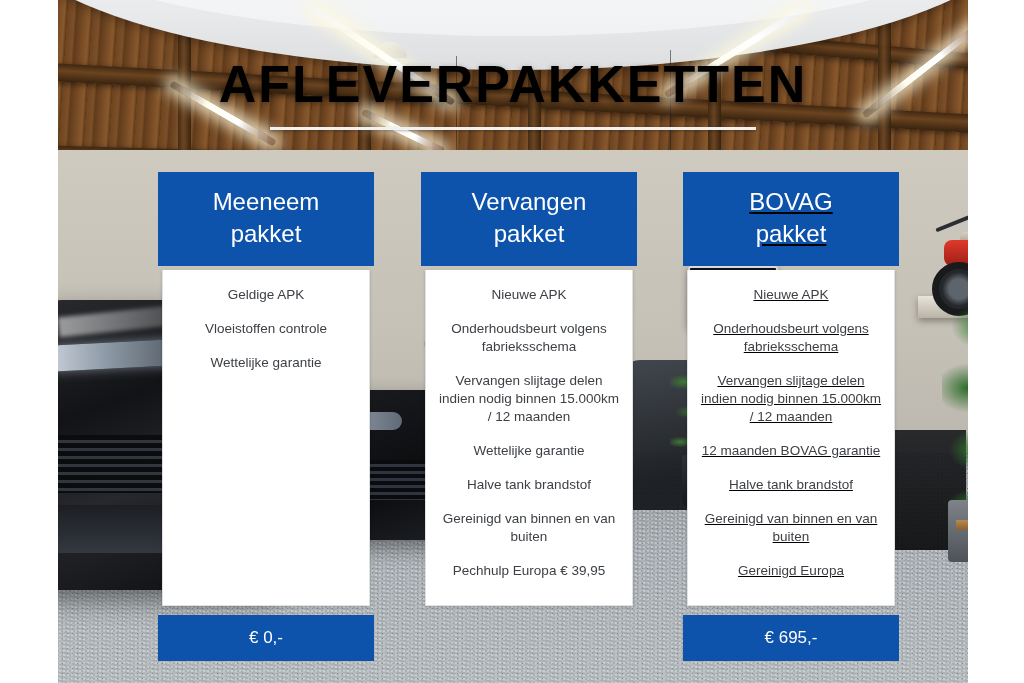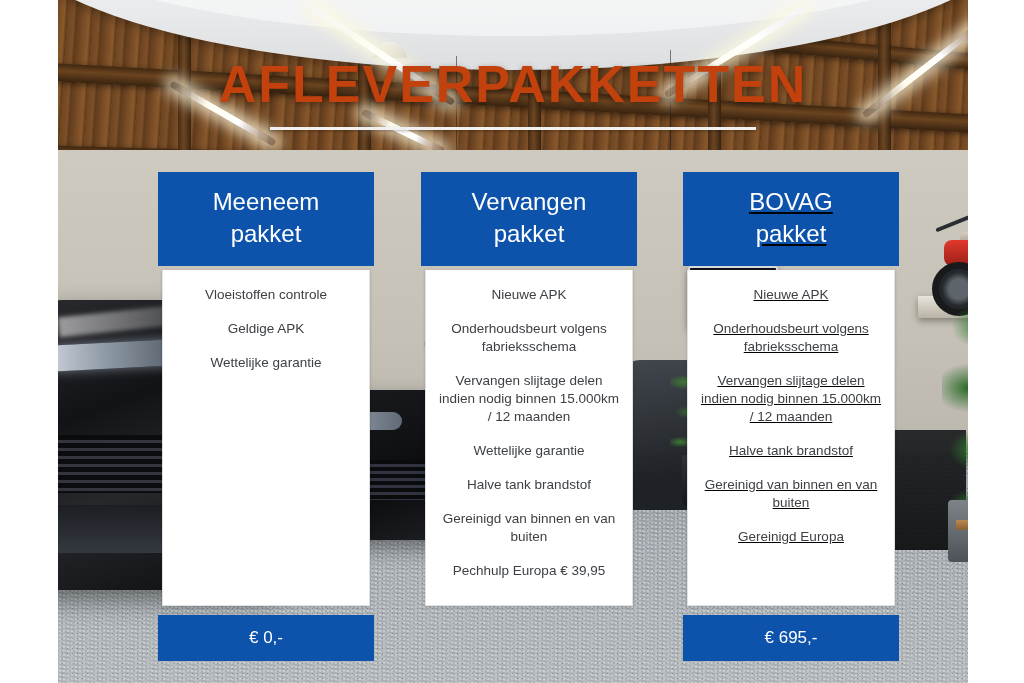--- a/index.html
+++ b/index.html
@@ -228,21 +228,21 @@
       linear-gradient(-72deg,transparent 47%,#4a4d52 47% 51%,transparent 51%);
   }
   .darkshape{
     position:absolute;left:828px;top:430px;width:80px;height:120px;
     background:linear-gradient(#1b1d20,#0a0b0c);opacity:.92;
   }
 
   
   #title-block{position:absolute;left:58px;top:55px;width:910px;text-align:center;}
   #page-title{
-    margin:0;color:#c2410c;font-size:52px;line-height:58px;font-weight:bold;
+    margin:0;color:#000000;font-size:52px;line-height:58px;font-weight:bold;
     letter-spacing:2px;text-shadow:0 2px 6px rgba(0,0,0,.35);
     font-family:"Liberation Sans", sans-serif;
   }
   #title-rule{
     margin:14px auto 0;width:486px;height:3px;background:#f1f1f1;
     box-shadow:0 1px 3px rgba(0,0,0,.3);
   }
 
   
   #cards{position:absolute;left:16px;top:0;width:1024px;height:683px;}
@@ -356,22 +356,22 @@
   </div>
 
   <div id="cards">
 
     <div class="card c0">
       <div class="card-header">
         <div>Meeneem</div>
         <div>pakket</div>
       </div>
       <div class="card-body tall">
+        <p class="feature">Geldige APK</p>
         <p class="feature">Vloeistoffen controle</p>
-        <p class="feature">Geldige APK</p>
         <p class="feature">Wettelijke garantie</p>
       </div>
       <div class="card-price">€ 0,-</div>
     </div>
 
     <div class="card c1">
       <div class="card-header">
         <div>Vervangen</div>
         <div>pakket</div>
       </div>
@@ -388,20 +388,21 @@
 
     <div class="card c2">
       <div class="card-header">
         <div>BOVAG</div>
         <div>pakket</div>
       </div>
       <div class="card-body tall">
         <p class="feature">Nieuwe APK</p>
         <p class="feature">Onderhoudsbeurt volgens fabrieksschema</p>
         <p class="feature">Vervangen slijtage delen indien nodig binnen 15.000km / 12 maanden</p>
+        <p class="feature">12 maanden BOVAG garantie</p>
         <p class="feature">Halve tank brandstof</p>
         <p class="feature">Gereinigd van binnen en van buiten</p>
         <p class="feature">Gereinigd Europa</p>
       </div>
       <div class="card-price">€ 695,-</div>
     </div>
 
   </div>
 </div>
 

